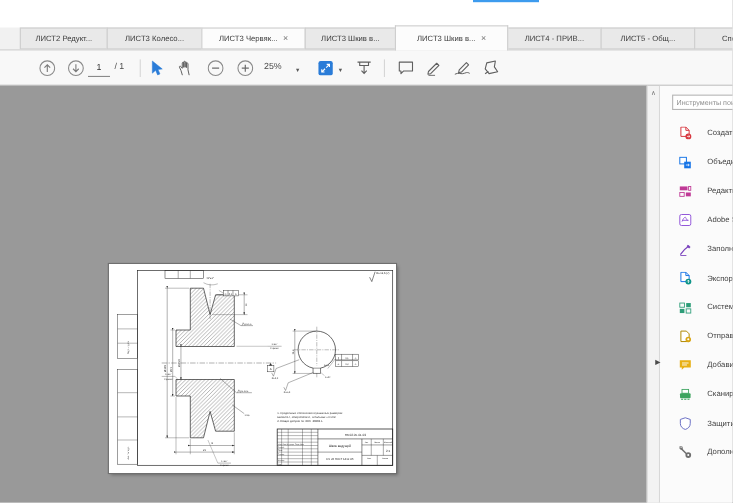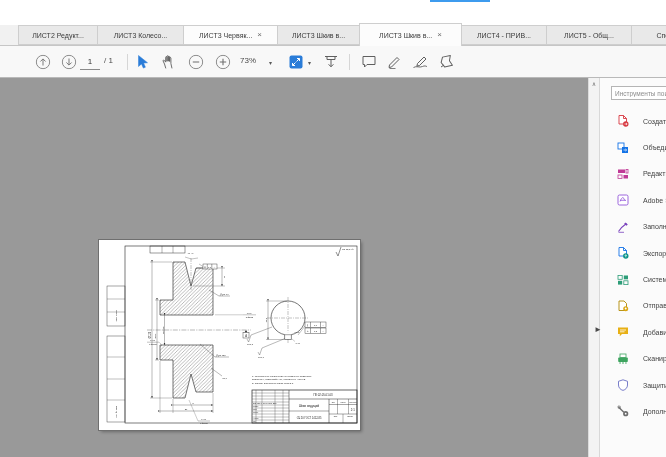--- a/index.html
+++ b/index.html
@@ -119,21 +119,21 @@
         <circle cx="7.5" cy="7.5" r="6.7" fill="none" stroke="#8a8a8a" stroke-width="1"></circle>
         <path d="M4.3,7.5 H10.7" stroke="#6d6d6d" stroke-width="1.1"></path>
       </svg>
   </div>
   <div class="tbtn" style="left:223px">
     <svg width="15" height="15" viewBox="0 0 15 15">
         <circle cx="7.5" cy="7.5" r="6.7" fill="none" stroke="#8a8a8a" stroke-width="1"></circle>
         <path d="M4.3,7.5 H10.7 M7.5,4.3 V10.7" stroke="#6d6d6d" stroke-width="1.1"></path>
       </svg>
   </div>
-  <span class="ttext" style="position:absolute;left:240px;top:10px">73%</span>
+  <span class="ttext" style="position:absolute;left:240px;top:10px">25%</span>
   <span class="caret" style="position:absolute;left:269px;top:13px">▾</span>
   <div class="tbtn" style="left:296px">
     <svg width="15" height="15" viewBox="0 0 15 15">
         <rect x="1" y="1" width="13" height="13" rx="2" fill="#2a7cd8"></rect>
         <path d="M4,8.5 V11 H6.5 M11,6.5 V4 H8.5 M4.2,10.8 L7,8 M10.8,4.2 L8,7" stroke="#fff" stroke-width="1" fill="none"></path>
       </svg>
   </div>
   <span class="caret" style="position:absolute;left:308px;top:13px">▾</span>
   <div class="tbtn" style="left:331px">
     <svg width="16" height="15" viewBox="0 0 16 15">

